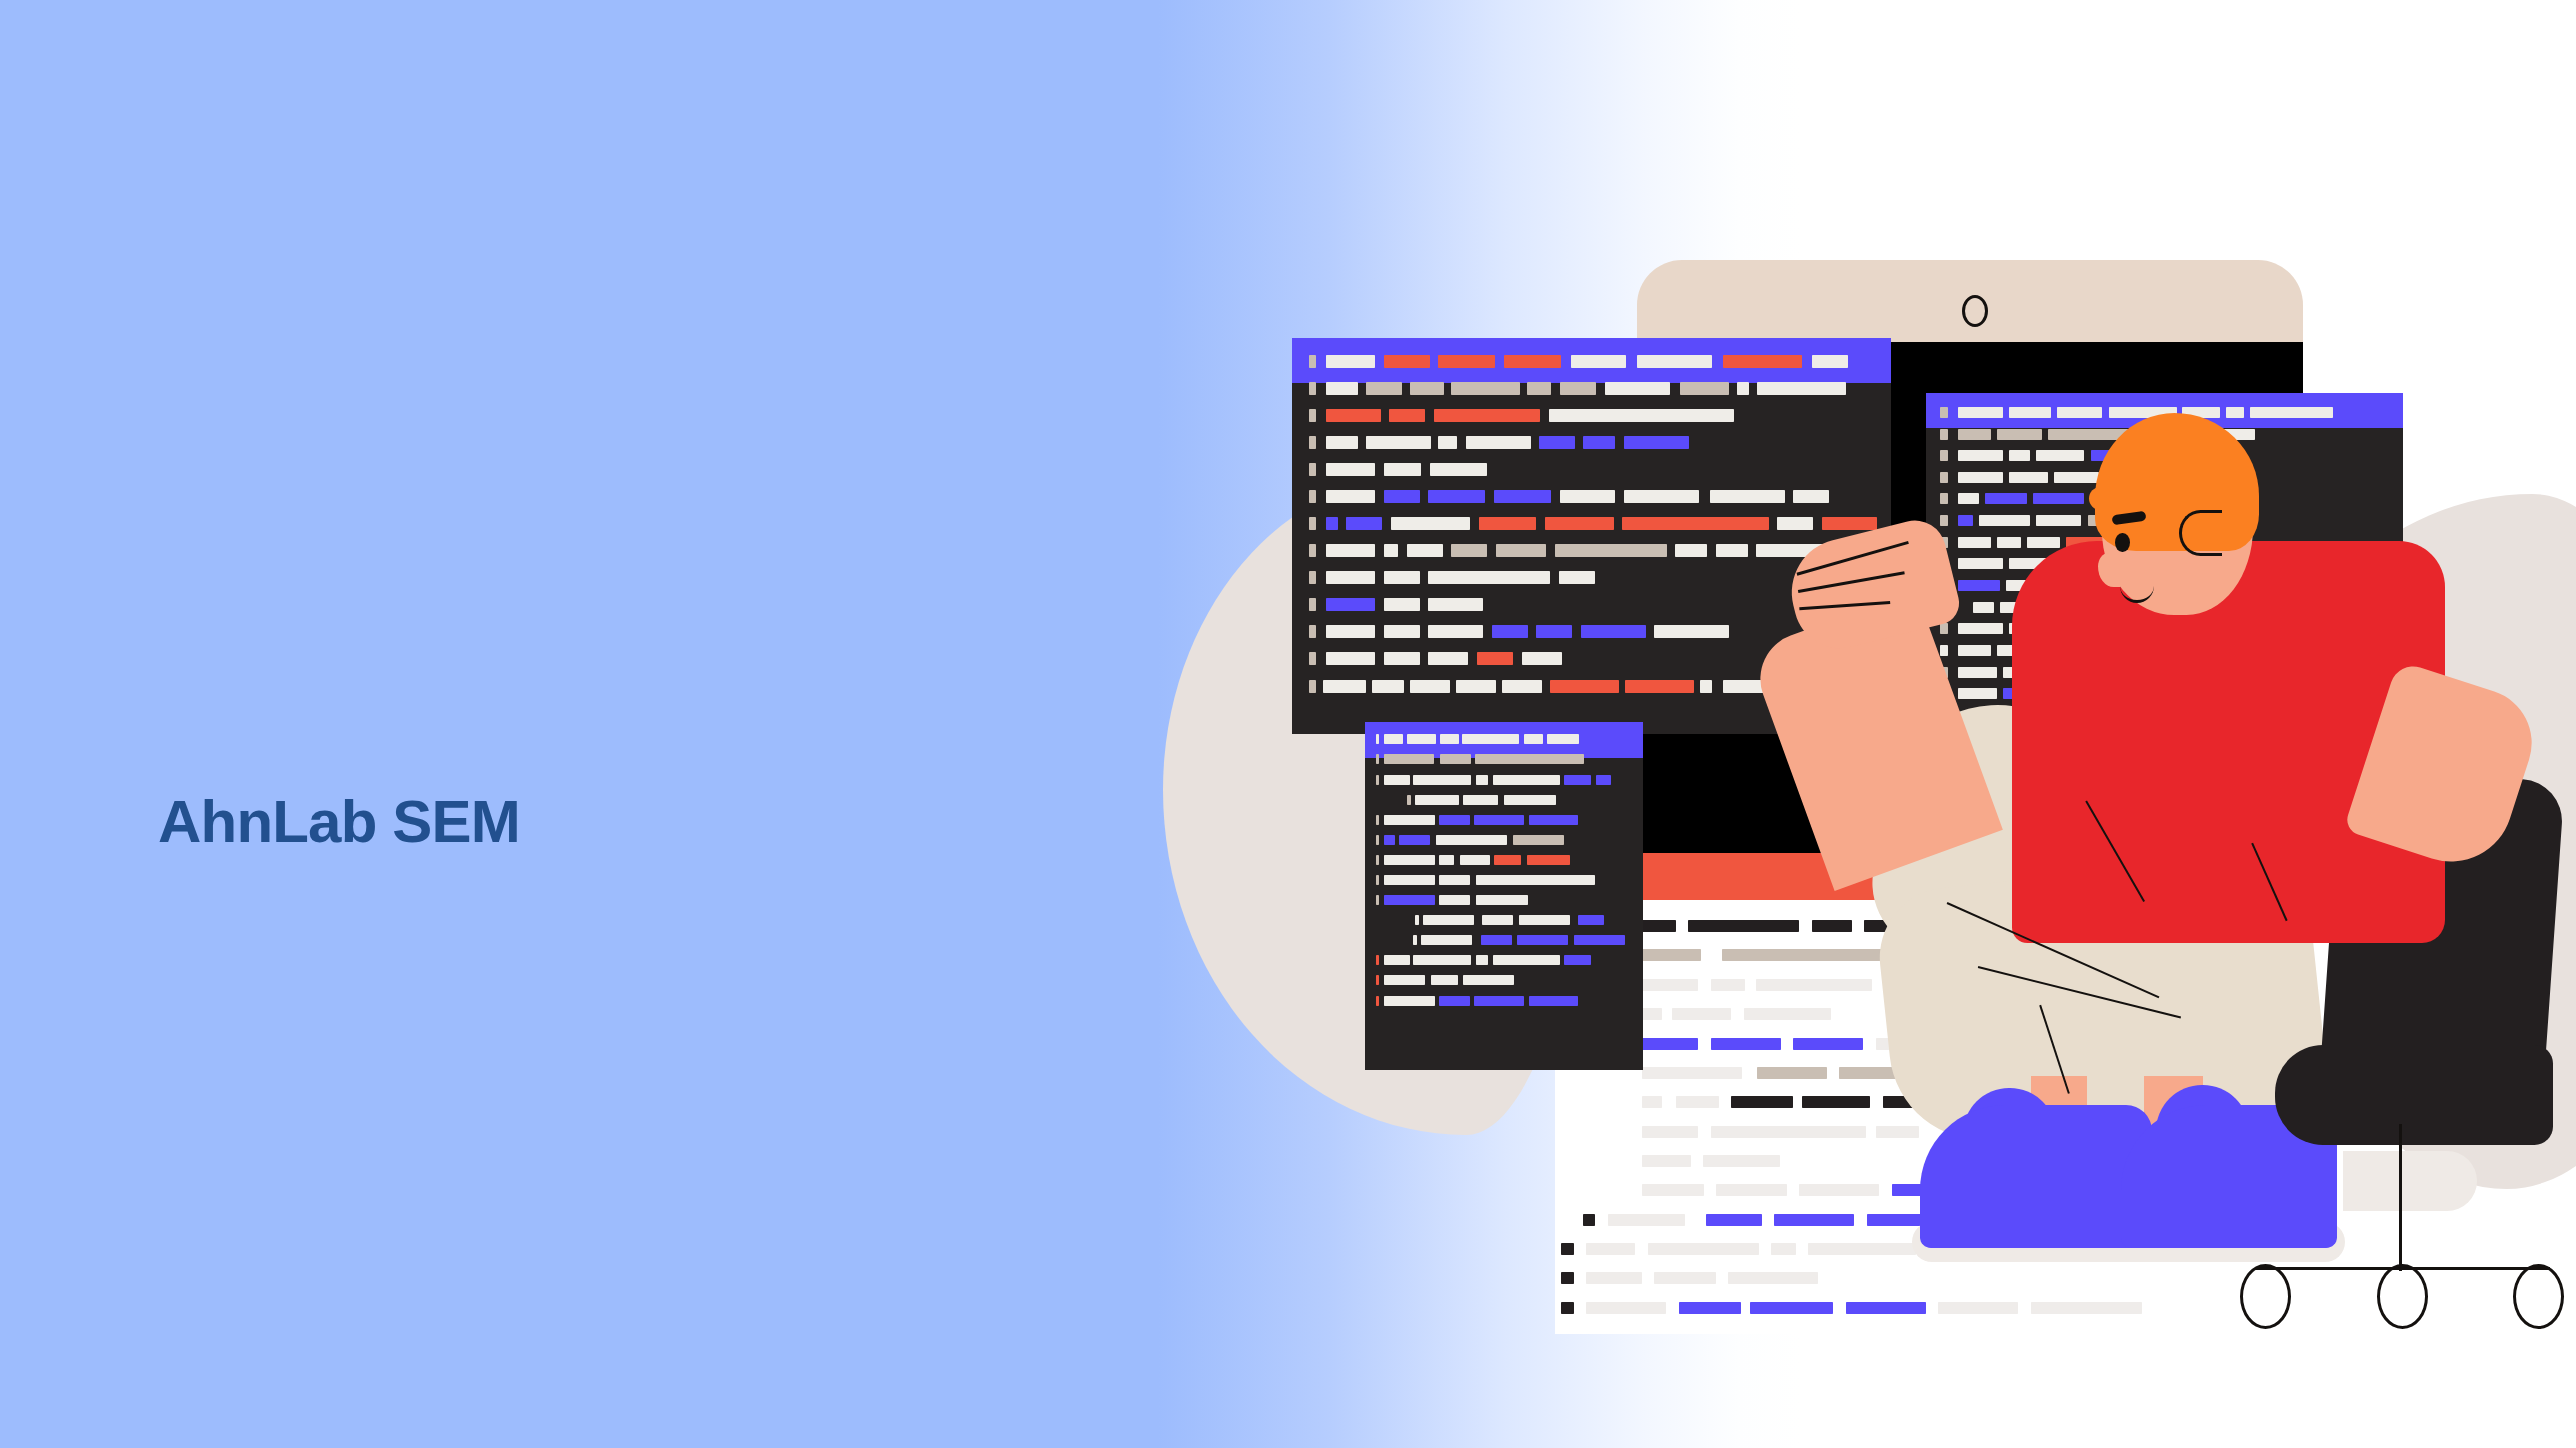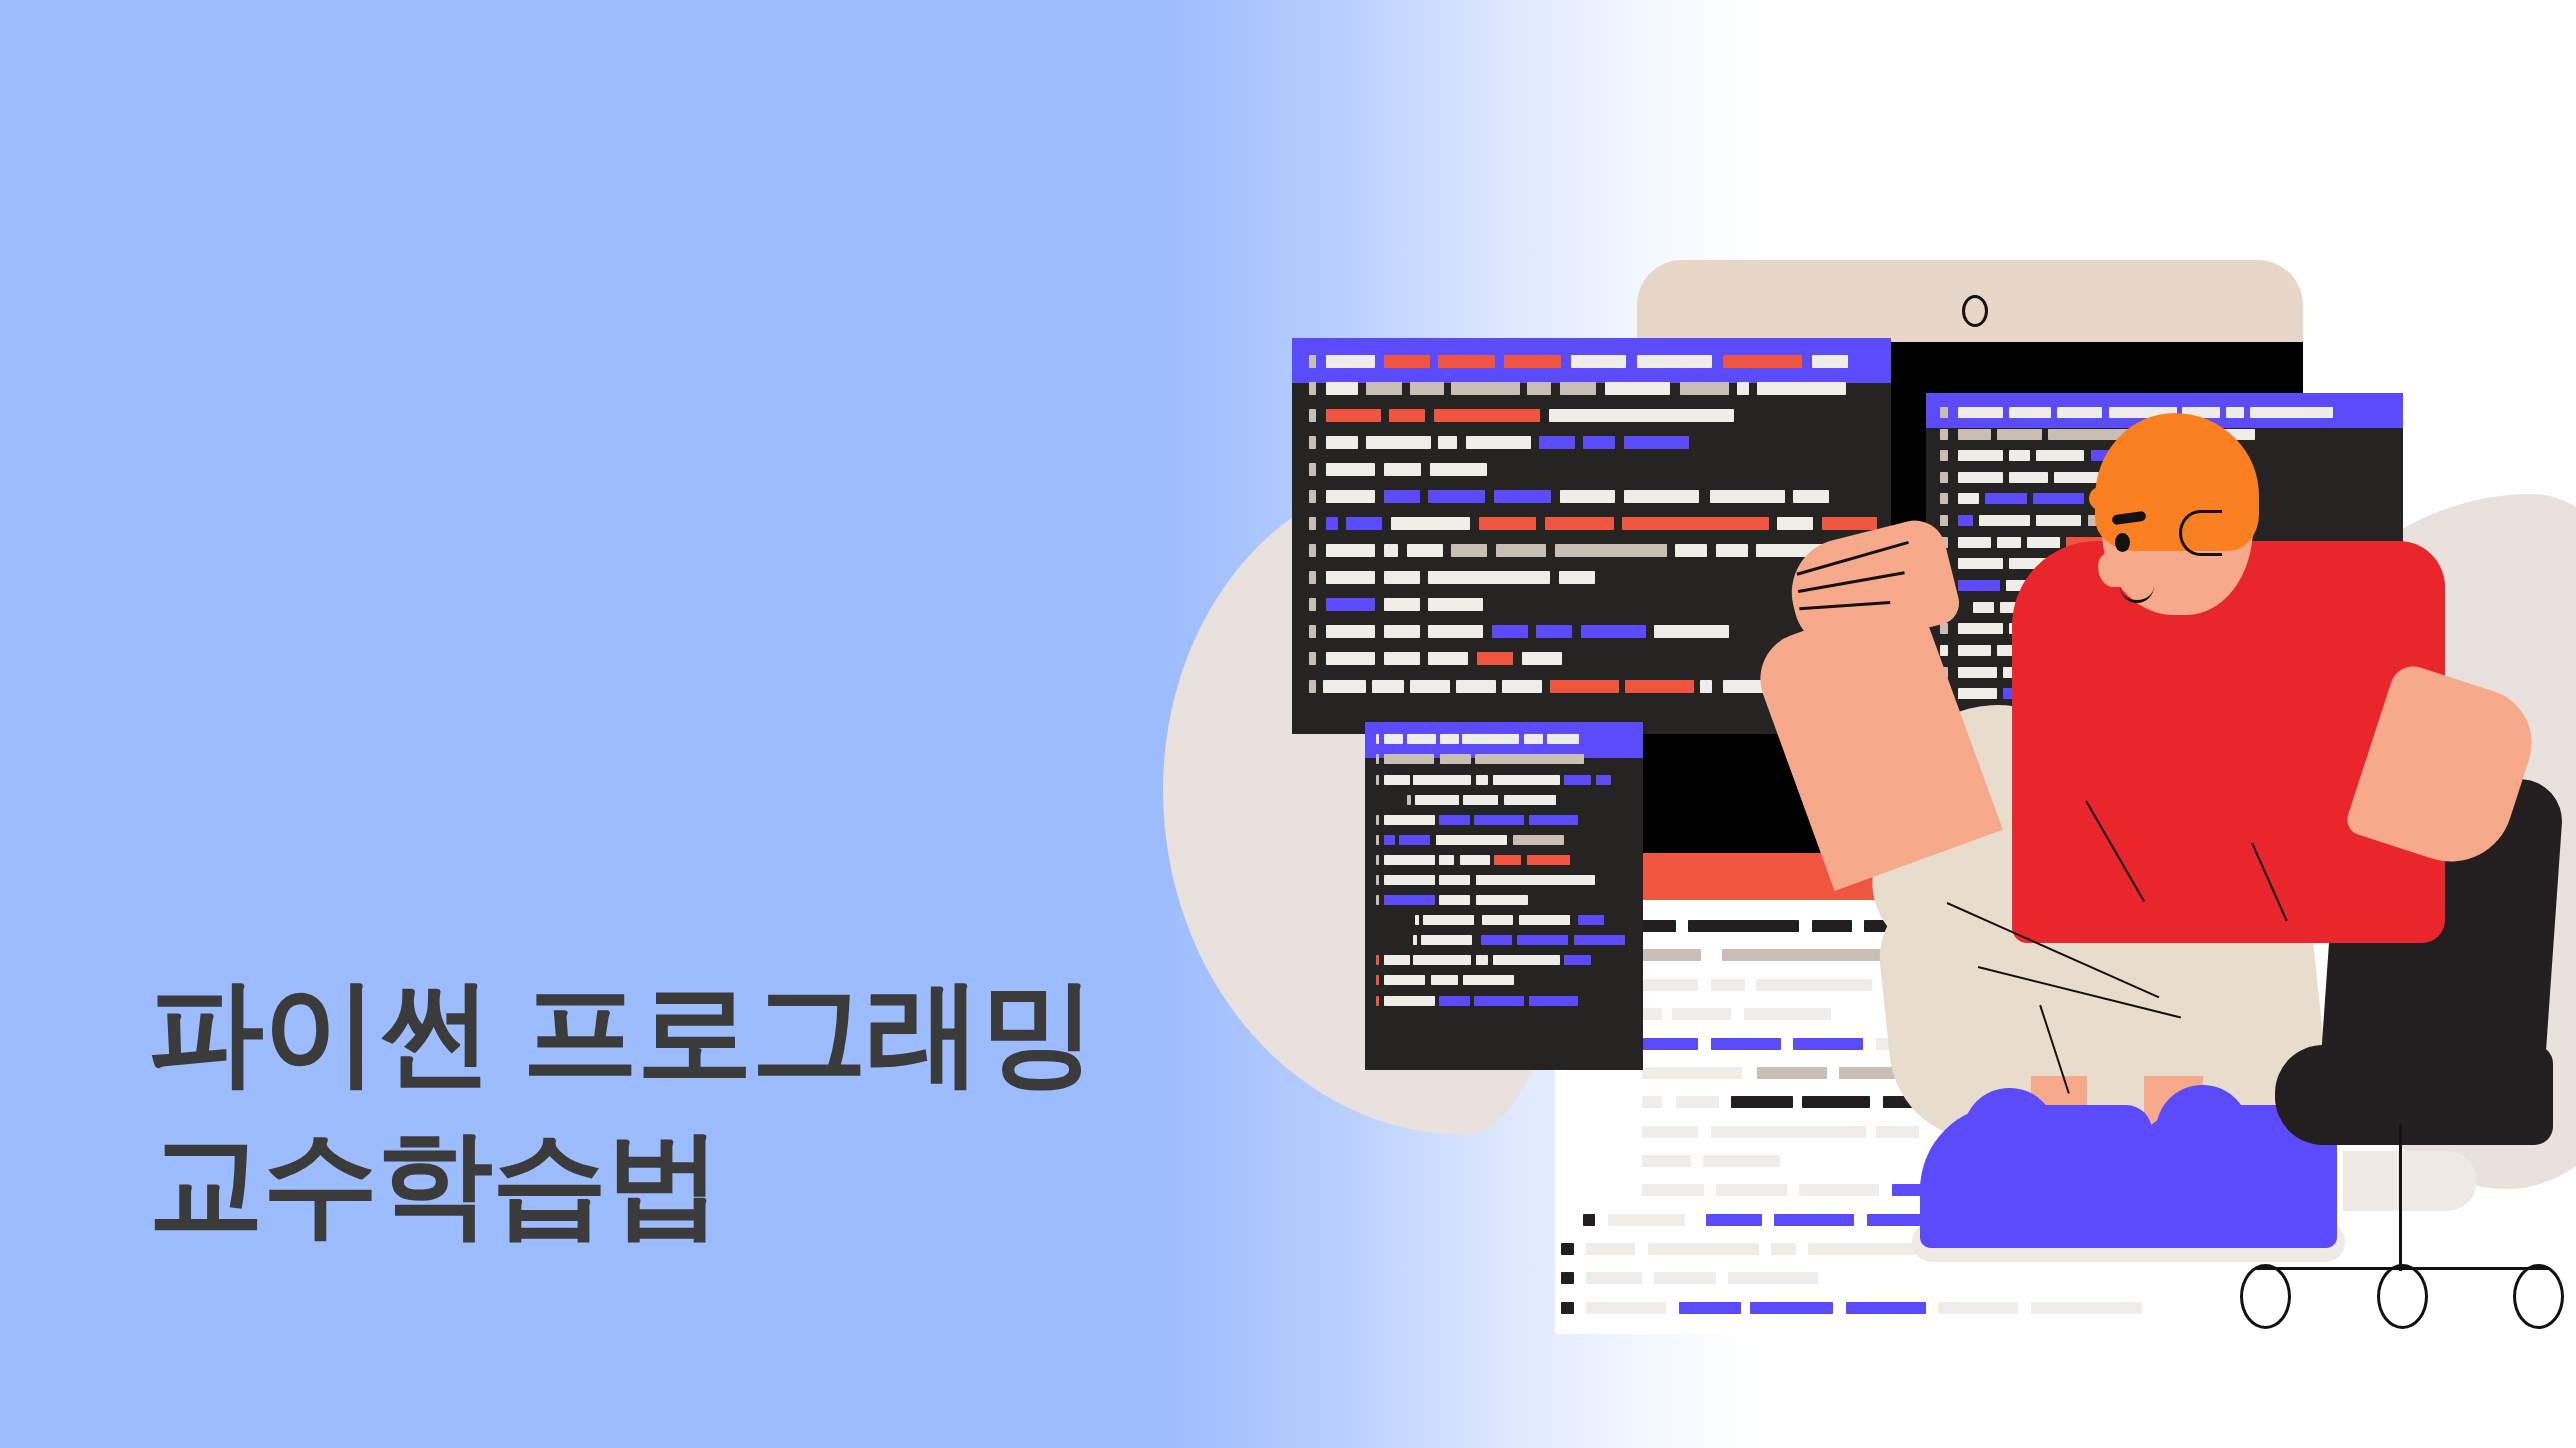--- a/index.html
+++ b/index.html
@@ -141,22 +141,21 @@
 </style>
 </head>
 <body>
 
 <div class="stage">
 
   <div class="bg"></div>
   <div class="blob blob-left"></div>
   <div class="blob blob-right"></div>
 
-  <div class="headline">파이썬 프로그래밍
-교수학습법</div>
+  <div class="brand">AhnLab SEM</div>
 
   <div class="tablet"></div>
   <div class="tablet-screen"></div>
   <div class="tablet-cam"></div>
   <div class="tablet-foot"></div>
 
   <div id="winD">
     <div class="doc-bar"></div>
     <div class="doc-body" id="docBody">
         <div style="position: absolute; left: 0px; right: 0px; height: 12.4px; top: 20px;">

